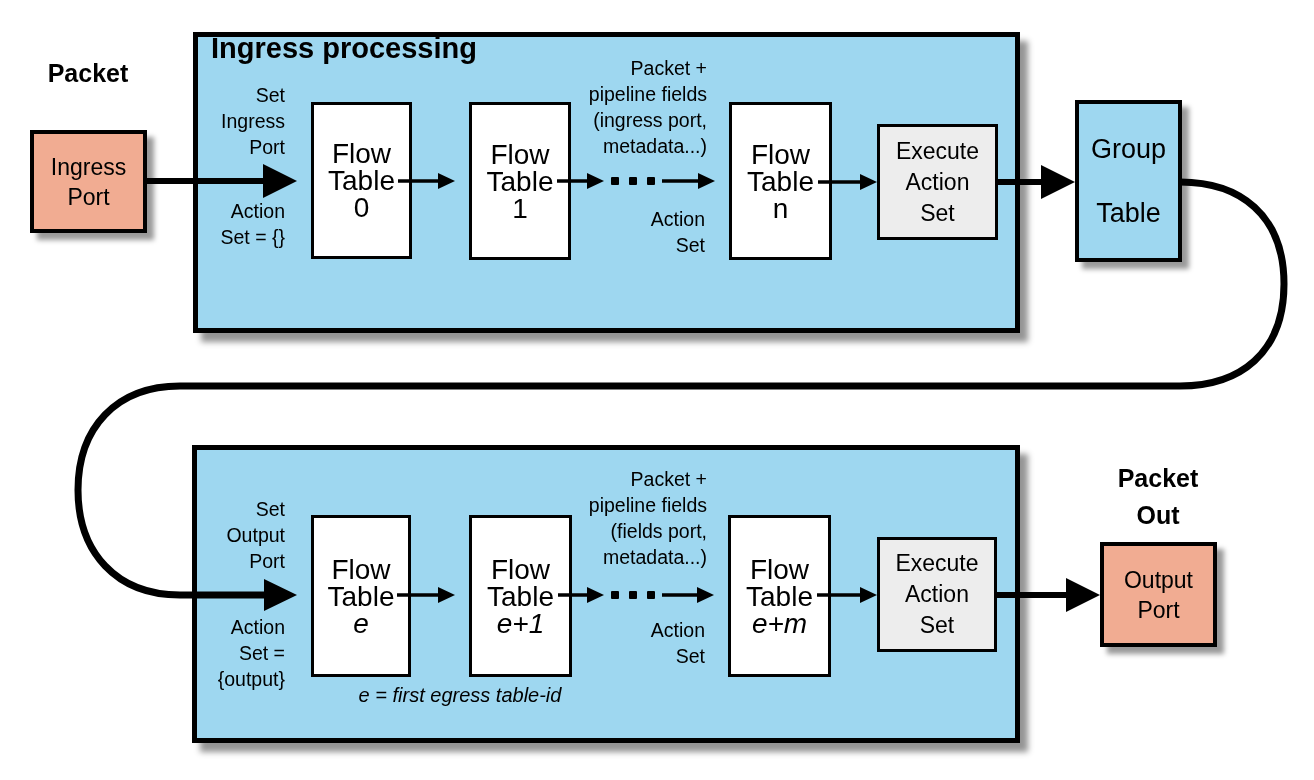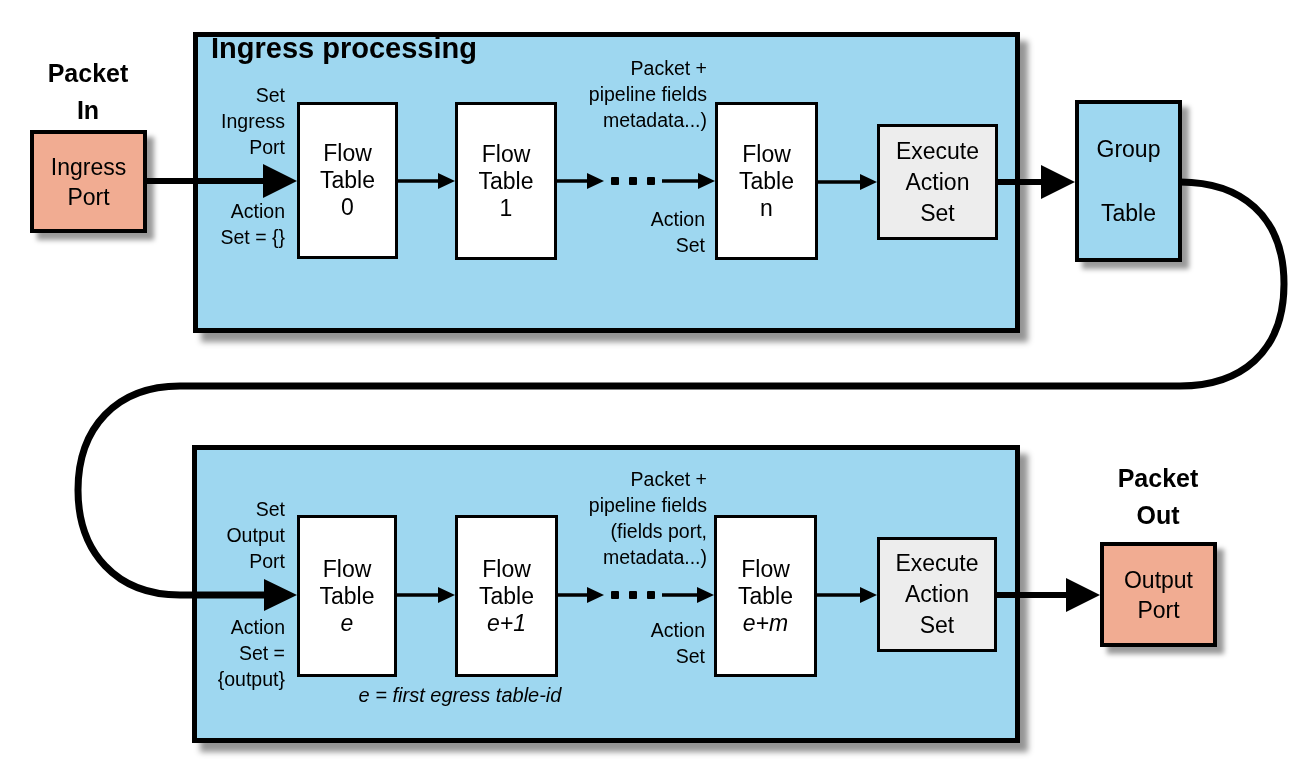--- a/index.html
+++ b/index.html
@@ -45,23 +45,23 @@
   .r { text-align: right; }
 
   .big-label {
     position: absolute;
     font-size: 25px;
     font-weight: bold;
     line-height: 37px;
     text-align: center;
   }
   .port-text { font-size: 23px; line-height: 30px; }
-  .ft-text   { font-size: 23px; line-height: 27px; }
+  .ft-text   { font-size: 28px; line-height: 27px; margin-left: 14px; }
   .exec-text { font-size: 23px; line-height: 31px; }
-  .group-text{ font-size: 23px; line-height: 30px; gap: 34px; }
+  .group-text{ font-size: 27px; line-height: 30px; gap: 34px; }
   .var { font-style: italic; }
   .note {
     position: absolute;
     font-size: 20px;
     font-style: italic;
     text-align: center;
   }
   .overlay {
     position: absolute;
     left: 0; top: 0;
@@ -69,21 +69,20 @@
     pointer-events: none;
   }
 </style>
 </head>
 <body>
 
 <div class="canvas">
 
   <div class="big-label" style="left:28px; top:55px; width:120px;">
     <div>Packet</div>
-    <div>In</div>
   </div>
 
   <div class="box salmon b4 shadow-sm port-text" style="left:30px; top:130px; width:117px; height:103px;">
     <div>Ingress</div>
     <div>Port</div>
   </div>
 
   <div class="box blue b5 shadow-lg" style="left:193px; top:32px; width:827px; height:301px;"></div>
   <div class="panel-title" style="left:211px; top:32px;">Ingress processing</div>
 
@@ -106,20 +105,21 @@
 
   <div class="box white ft-text" style="left:455px; top:102px; width:102px; height:158px;">
     <div>Flow</div>
     <div>Table</div>
     <div>1</div>
   </div>
 
   <div class="label r" style="left:527px; top:55px; width:180px;">
     <div>Packet +</div>
     <div>pipeline fields</div>
+    <div>(ingress port,</div>
     <div>metadata...)</div>
   </div>
 
   <div class="label r" style="left:625px; top:206px; width:80px;">
     <div>Action</div>
     <div>Set</div>
   </div>
 
   <div class="box white ft-text" style="left:715px; top:102px; width:103px; height:158px;">
     <div>Flow</div>

